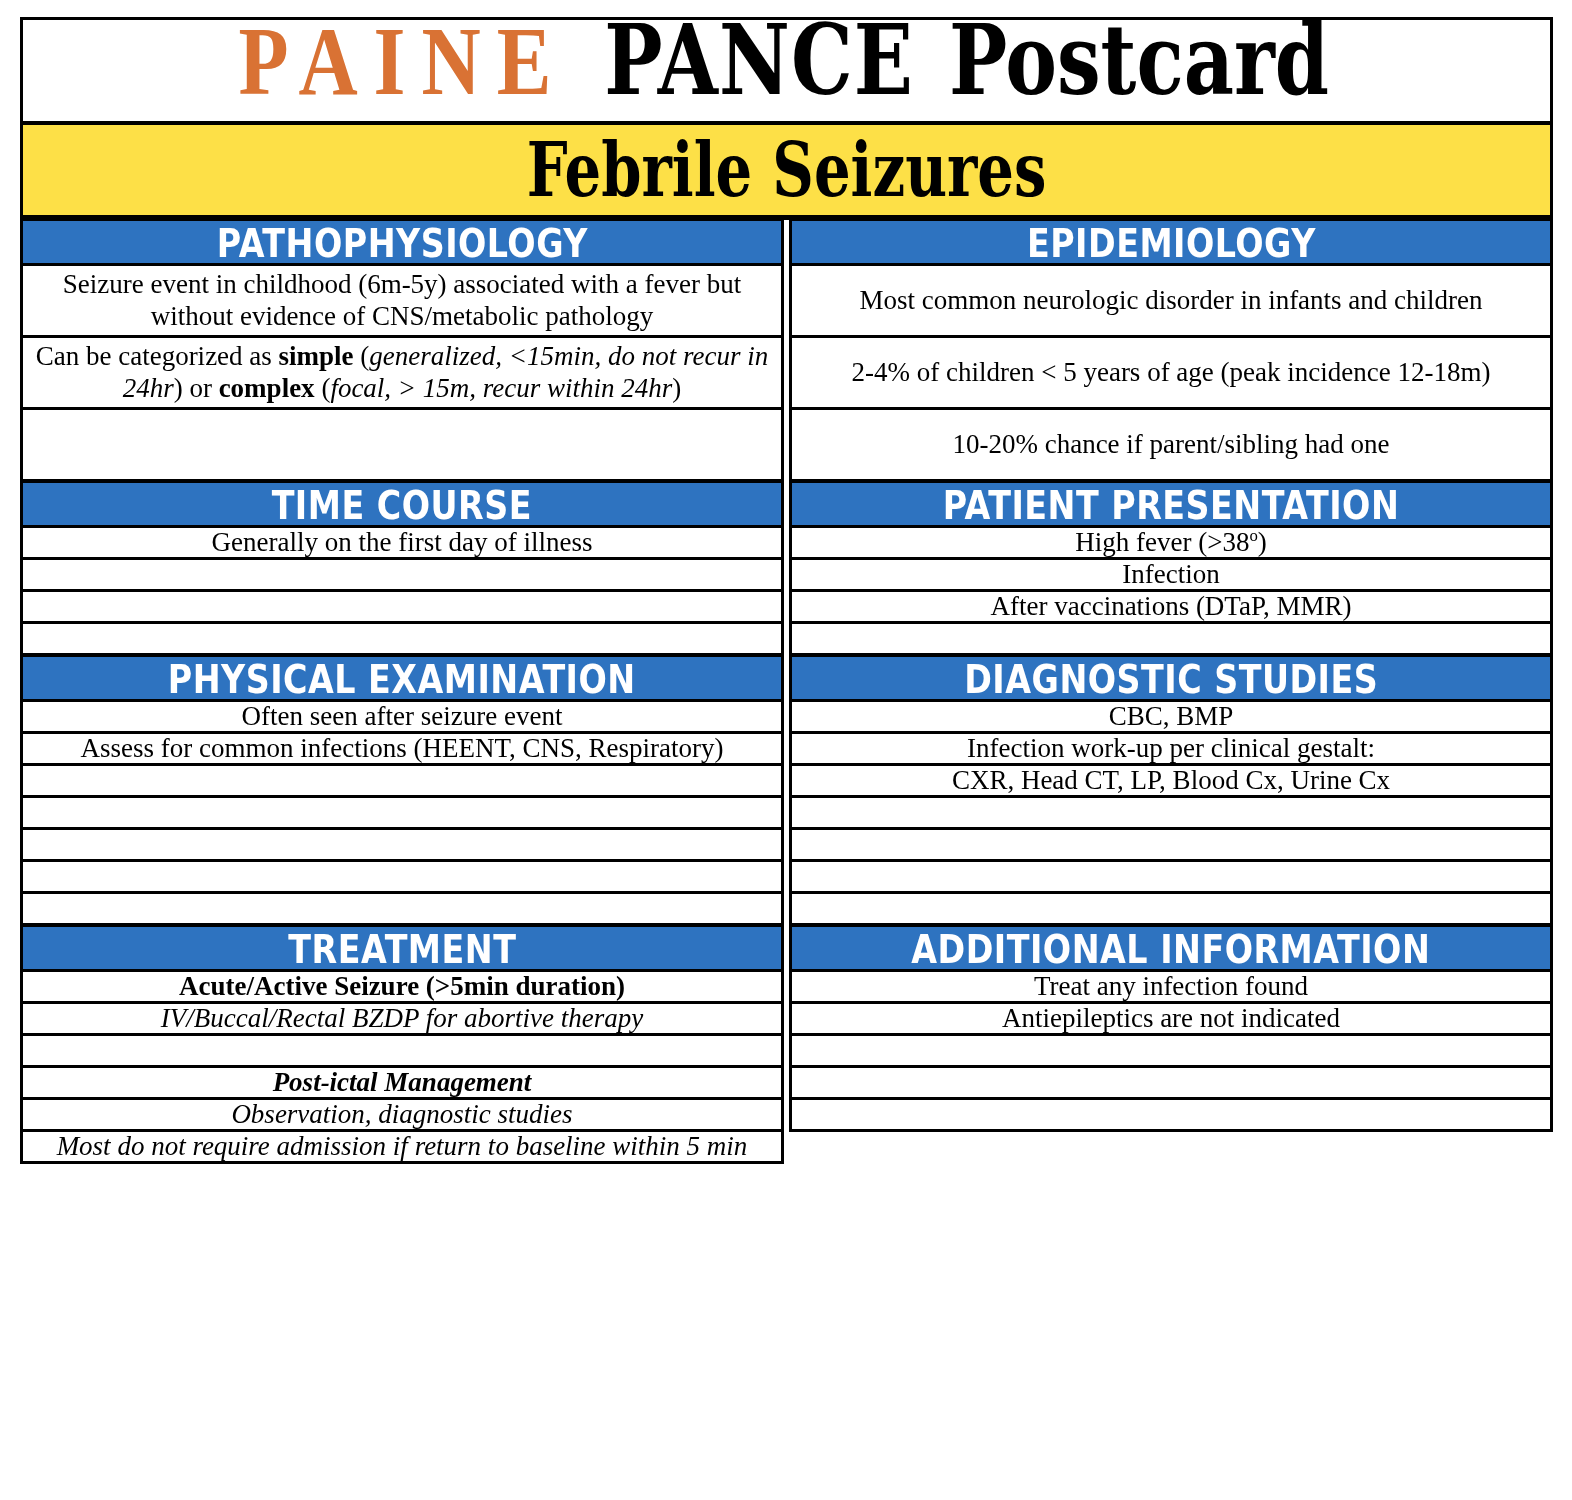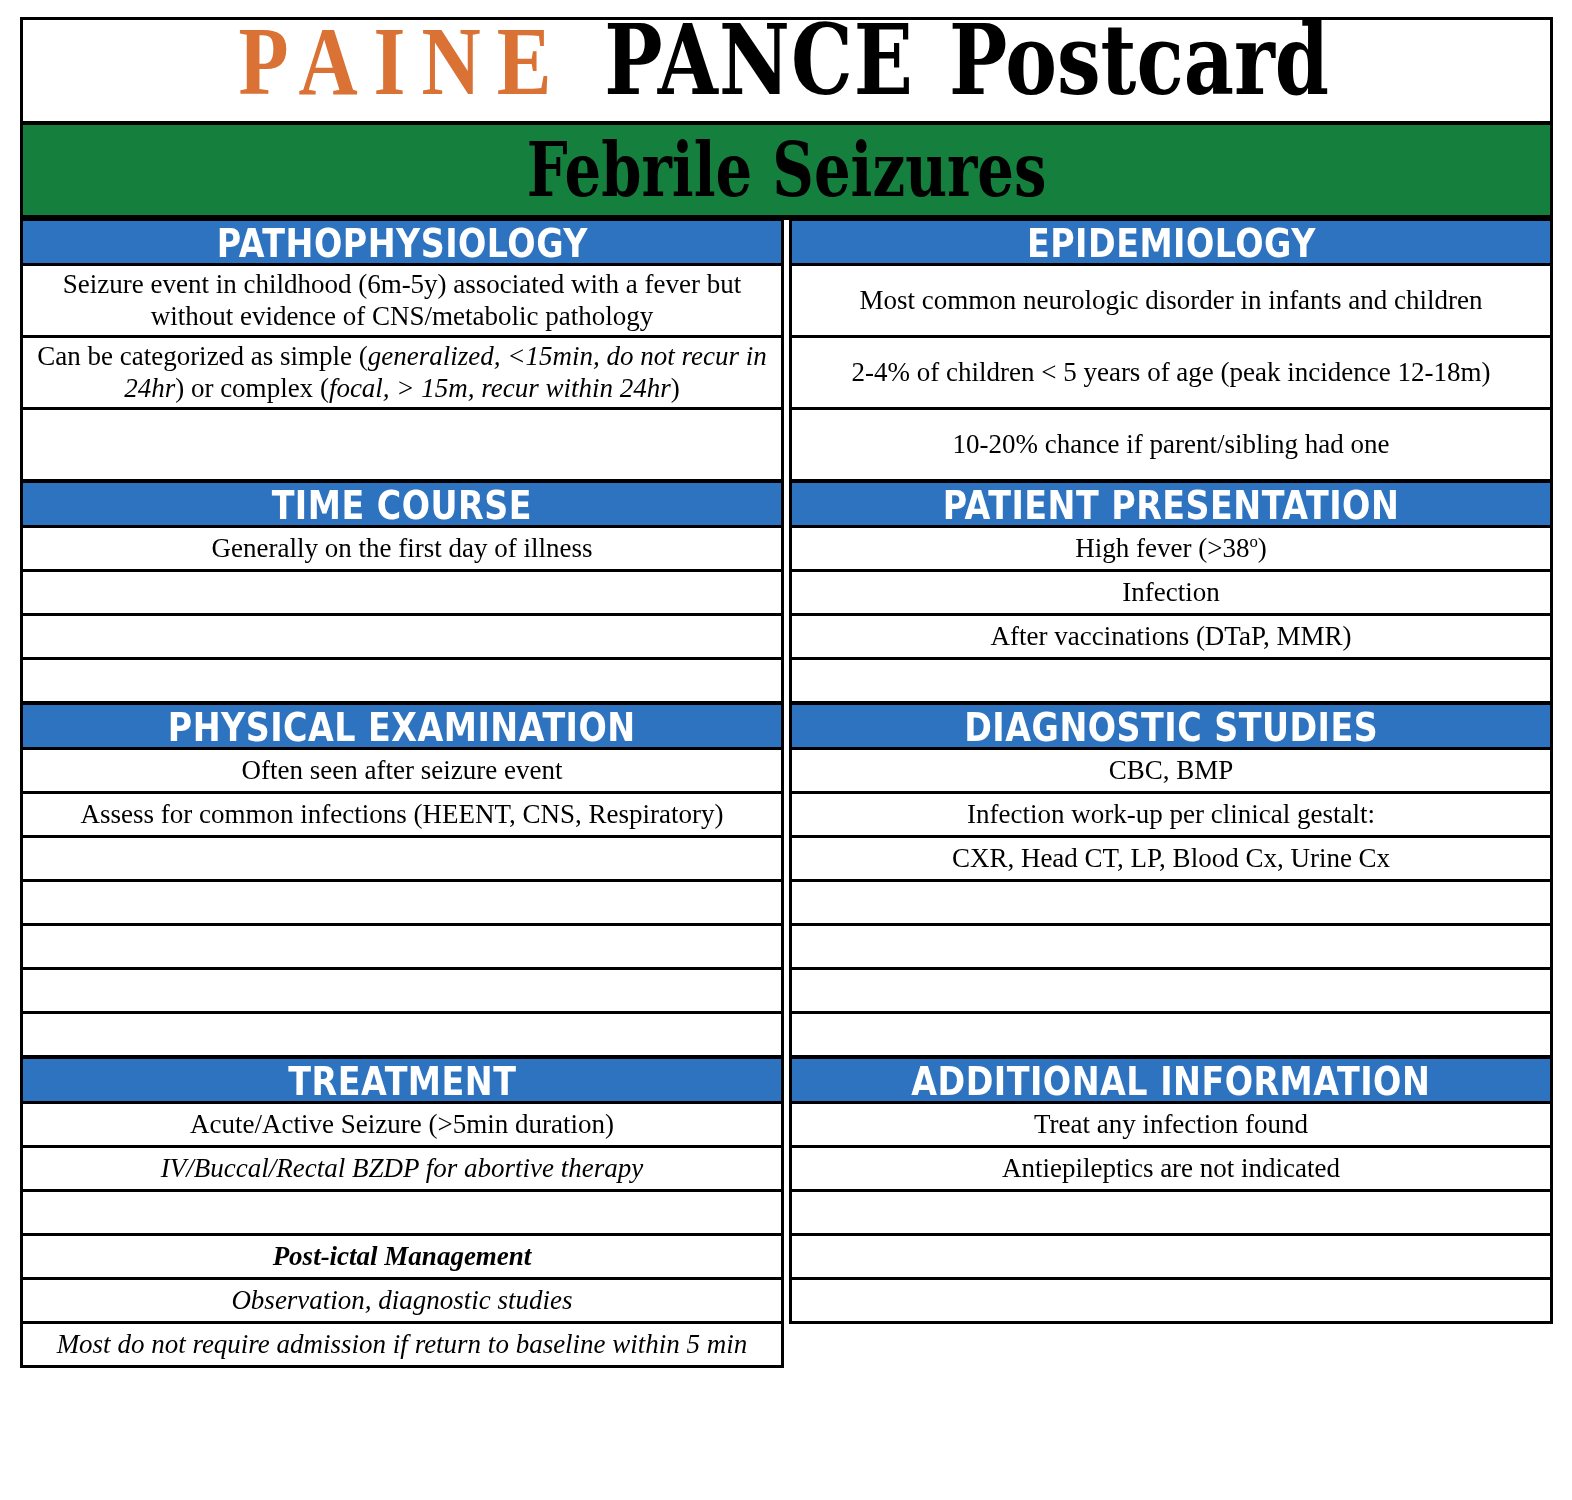--- a/index.html
+++ b/index.html
@@ -62,21 +62,21 @@
     font-weight: bold;
     font-size: 80px;
     color: #000;
     transform: scaleY(1.22) scaleX(0.97);
     transform-origin: center bottom;
     letter-spacing: 0px;
   }
 
   
   .topic-bar {
-    background: #15803d;
+    background: #fde047;
     border-left: 3px solid #000;
     border-right: 3px solid #000;
     border-bottom: 5px solid #000;
     height: 95px;
     display: flex;
     align-items: center;
     justify-content: center;
     box-sizing: border-box;
   }
   .topic-title {
@@ -134,24 +134,24 @@
     padding: 0 8px;
     background: #fff;
   }
   .row-text {
     font-family: "Liberation Serif", "DejaVu Serif", serif;
     font-size: 27px;
     color: #000;
     line-height: 1.18;
     white-space: pre-line;
   }
-  .row.h1 { height: 44px; }
+  .row.h1 { height: 32px; }
   .row.h2 { height: 72px; }
 
-  .row .b  { font-weight: normal; }
+  .row .b  { font-weight: bold; }
   .row .i  { font-style: italic; }
   .row .bi { font-weight: bold; font-style: italic; }
 
   .sup {
     font-size: 0.62em;
     vertical-align: super;
     line-height: 0;
   }
 </style>
 </head>

